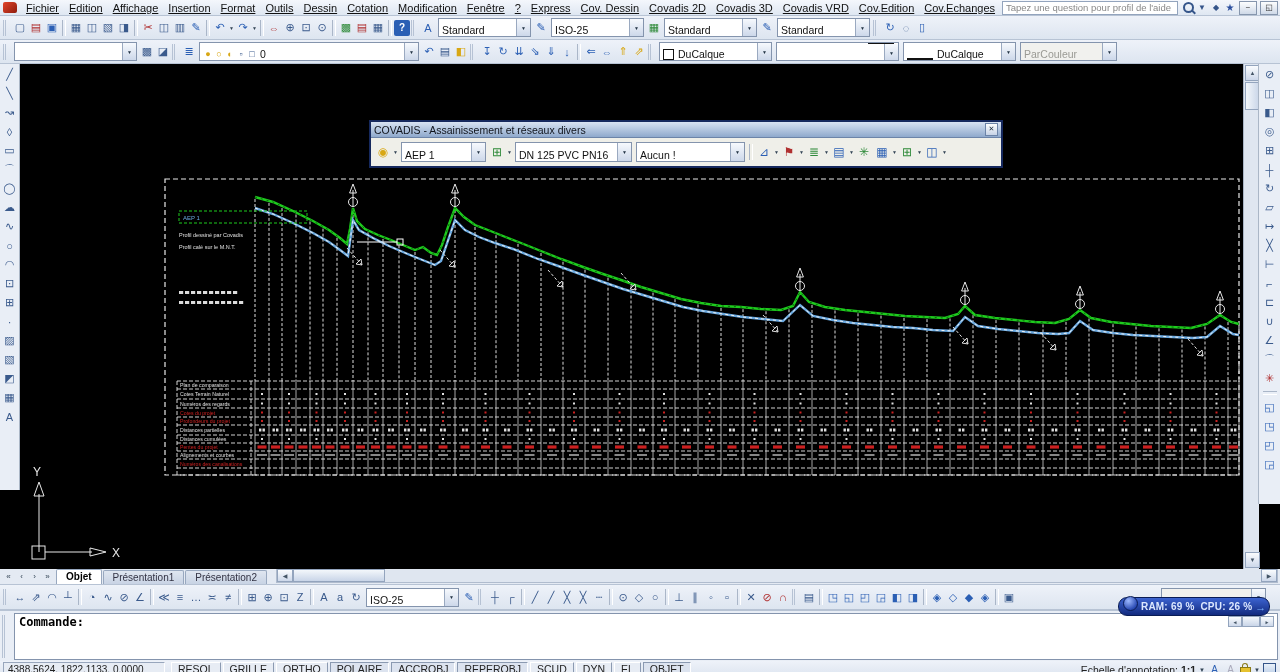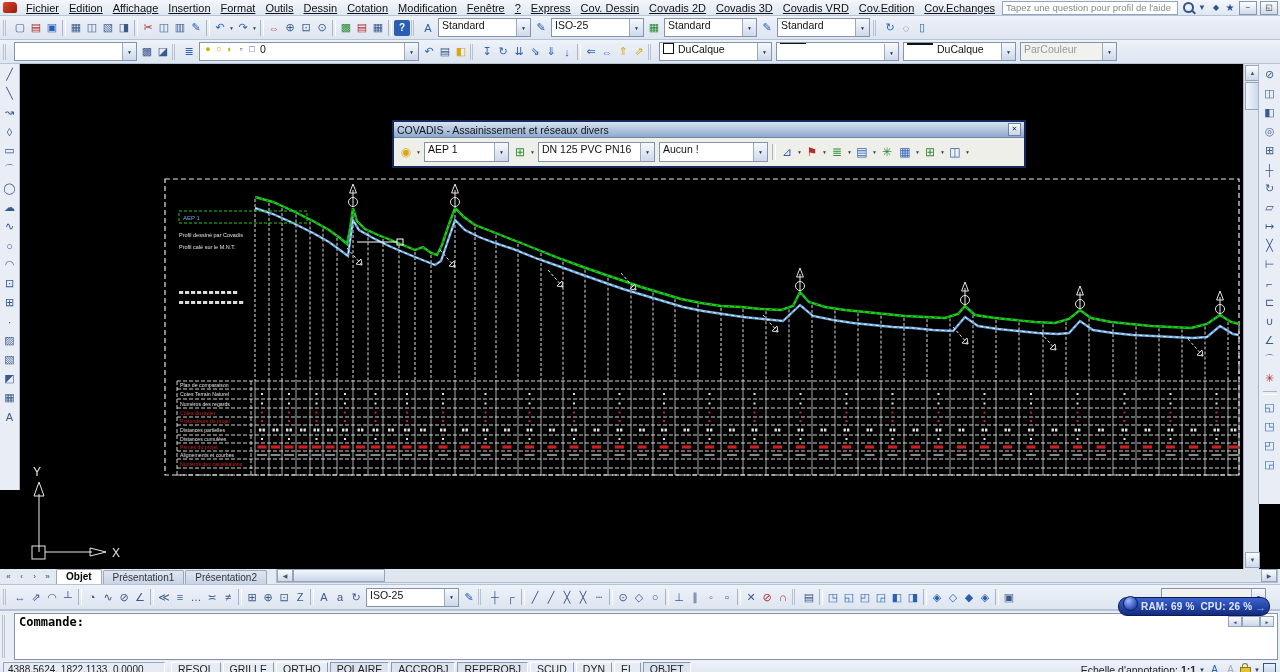--- a/index.html
+++ b/index.html
@@ -27,21 +27,21 @@
   .tbrow{height:23px;display:flex;align-items:center;background:linear-gradient(#eef2f9,#dde5f0);
          border-bottom:1px solid #b7c3d4;padding-left:2px;}
   .tstrip{display:flex;align-items:center;height:100%;}
   .ti{width:16px;height:16px;display:inline-flex;align-items:center;justify-content:center;
       font-size:11px;color:#3a5a8c;cursor:default;flex:none;}
   .tidd{width:7px;font-size:5px;color:#345;display:inline-flex;align-items:center;justify-content:center;}
   i.tsep{width:2px;height:16px;border-left:1px solid #aab6c8;border-right:1px solid #fff;margin:0 2px;flex:none;}
   i.tgrip{width:3px;height:16px;border-left:3px double #b6c2d4;margin:0 3px 0 1px;flex:none;}
   .ic-r{color:#b03030;} .ic-g{color:#2f8a3a;} .ic-y{color:#d8a714;} .ic-b{color:#2b5fb4;}
   .ic-dim{color:#aab;} .ic-help{color:#fff;background:#2b5fb4;border-radius:2px;font-weight:bold;font-size:10px;}
-  .combo{height:17px;background:#fff;border:1px solid #8494ad;display:flex;align-items:flex-start;
+  .combo{height:17px;background:#fff;border:1px solid #8494ad;display:flex;align-items:flex-end;
          font-size:10.5px;color:#111;padding-left:3px;margin:12px 2px;flex:none;overflow:hidden;}
   .combo .cval{white-space:nowrap;overflow:hidden;}
   .combo .carrow{margin-left:auto;width:13px;height:100%;flex:none;background:linear-gradient(#f6f9fd,#cdd8ea);
                  border-left:1px solid #9aa9c0;display:flex;align-items:center;justify-content:center;
                  font-size:5px;color:#234;}
   .combo.disabled{background:#f1f1ee;color:#9a9a94;}
   .w80{width:80px;} .w88{width:88px;} .w104{width:104px;} .w112{width:112px;} .w118{width:118px;flex-direction:column;}
   .w108{width:108px;} .w215{width:215px;} .w92{width:92px;} .w100{width:100px;}
   .lstates{display:flex;gap:1px;font-size:9px;align-items:center;margin-right:3px;}
   .lstates .ti{width:10px;height:12px;font-size:9px;}
@@ -58,21 +58,21 @@
   .rtb i.tsep{width:14px;height:2px;border:none;border-top:1px solid #aab6c8;border-bottom:1px solid #fff;margin:2px 0;}
   .vscroll{position:absolute;right:21px;top:0;width:15px;height:505px;background:#dfe6f0;border-left:1px solid #aab6c6;}
   .sbtn{display:flex;align-items:center;justify-content:center;background:linear-gradient(#fafcfe,#cdd8ea);
         border:1px solid #93a4bd;color:#456;font-size:6px;}
   .vscroll .sbtn{width:13px;height:14px;margin:1px;}
   .vthumb{width:13px;height:26px;margin:1px;background:linear-gradient(90deg,#f3f7fb,#c9d5e8);border:1px solid #93a4bd;}
   .vscroll .sbtn.bottom{position:absolute;bottom:0;left:0;}
   #profile-svg{position:absolute;left:163px;top:111px;}
   .ucs{position:absolute;left:26px;top:400px;}
   
-  .covadis{position:absolute;left:392px;top:56px;width:630px;background:#5eead4;
+  .covadis{position:absolute;left:369px;top:56px;width:630px;background:#5eead4;
            border:2px solid #16295e;box-shadow:2px 2px 4px rgba(0,0,0,.6);}
   .cv-title{height:15px;background:linear-gradient(#d8e3f2,#8fa9cc);display:flex;align-items:center;
             padding:0 3px;font-size:10.5px;color:#10141c;border-bottom:1px solid #6c84a8;}
   .cv-close{margin-left:auto;width:11px;height:11px;border:1px solid #6c84a8;background:linear-gradient(#fdfefe,#c7d3e6);
             font-size:7px;line-height:10px;text-align:center;color:#234;}
   .cv-tools{height:28px;display:flex;align-items:center;padding:0 3px;background:#efefe9;}
   .cv-tools .ti{width:18px;height:18px;font-size:12px;}
   .cv-tools .combo{height:18px;}
   
   .tabsrow{height:15px;display:flex;align-items:flex-end;background:#e4eaf3;border-bottom:1px solid #b7c3d4;}

